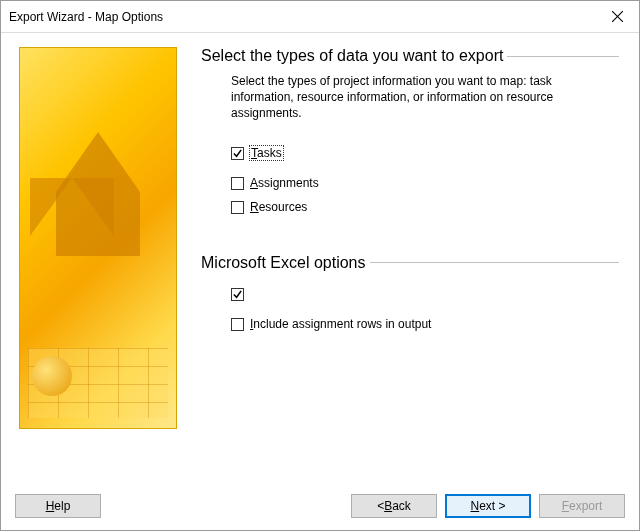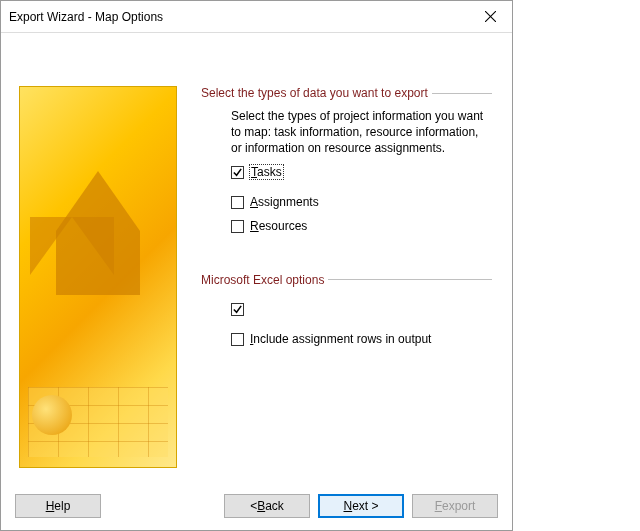--- a/index.html
+++ b/index.html
@@ -7,28 +7,27 @@
   body {
     font-family: "Segoe UI", Tahoma, Arial, sans-serif;
     font-size: 12px;
     color: #000;
     background: #fff;
     width: 640px;
     height: 531px;
     overflow: hidden;
   }
   .window {
-    width: 513px;
+    width: 640px;
     height: 531px;
     background: #fff;
     border: 1px solid #9a9a9a;
     display: flex;
     flex-direction: column;
     position: relative;
-    gap: 39px;
   }
   .titlebar {
     height: 32px;
     display: flex;
     align-items: center;
     padding-left: 8px;
     border-bottom: 1px solid #ddd;
     background: #fff;
   }
   .titlebar-title {
@@ -109,33 +108,33 @@
   }
 
   fieldset {
     border: none;
     border-top: 1px solid #c0c0c0;
     margin: 0 0 18px 0;
     padding: 0;
   }
   legend {
     padding: 0 4px 0 0;
-    font-size: 12px;
-    color: #7f1d1d;
+    font-size: 16px;
+    color: #000000;
     margin-left: -4px;
     background: #fff;
   }
   .fs-body {
     padding: 8px 0 6px 26px;
   }
   .help-text {
     font-size: 12px;
     color: #000;
     line-height: 1.35;
-    margin-bottom: 8px;
+    margin-bottom: 24px;
     max-width: 360px;
   }
   .chk-row {
     display: flex;
     align-items: flex-end;
     margin-bottom: 16px;
   }
   .chk-box {
     width: 13px; height: 13px;
     border: 1px solid #333;

